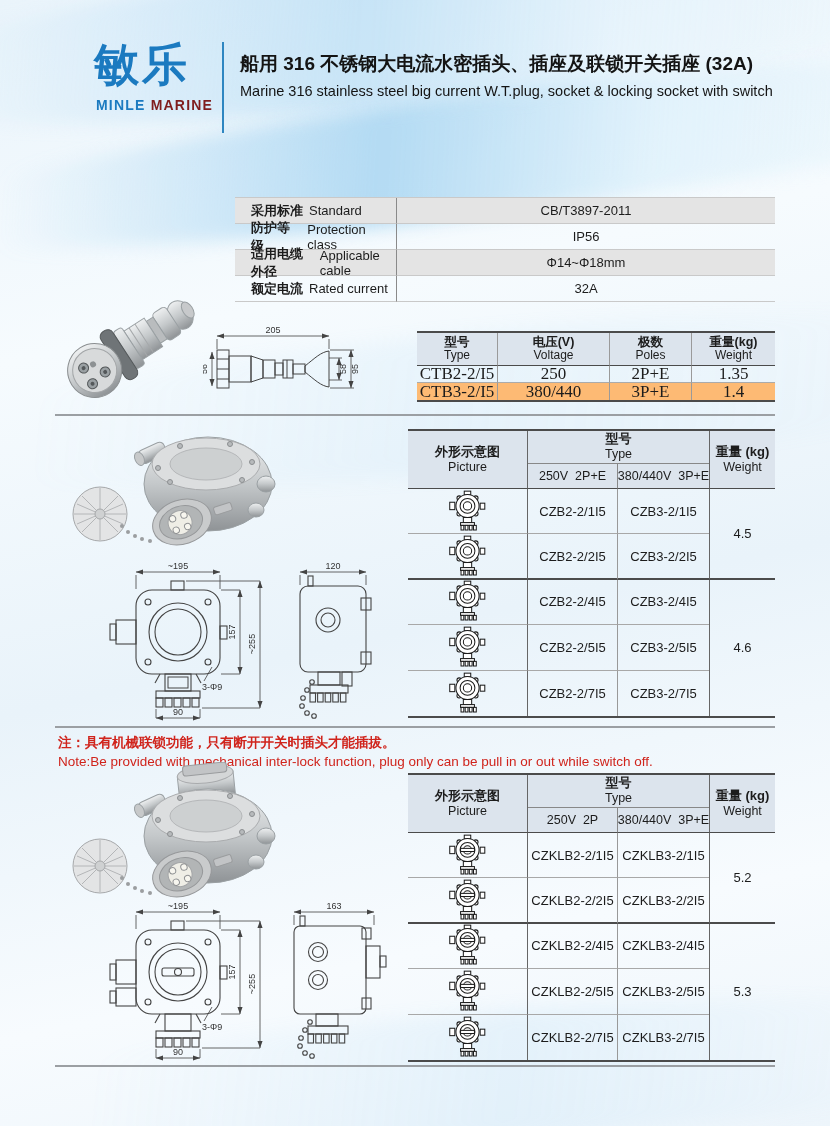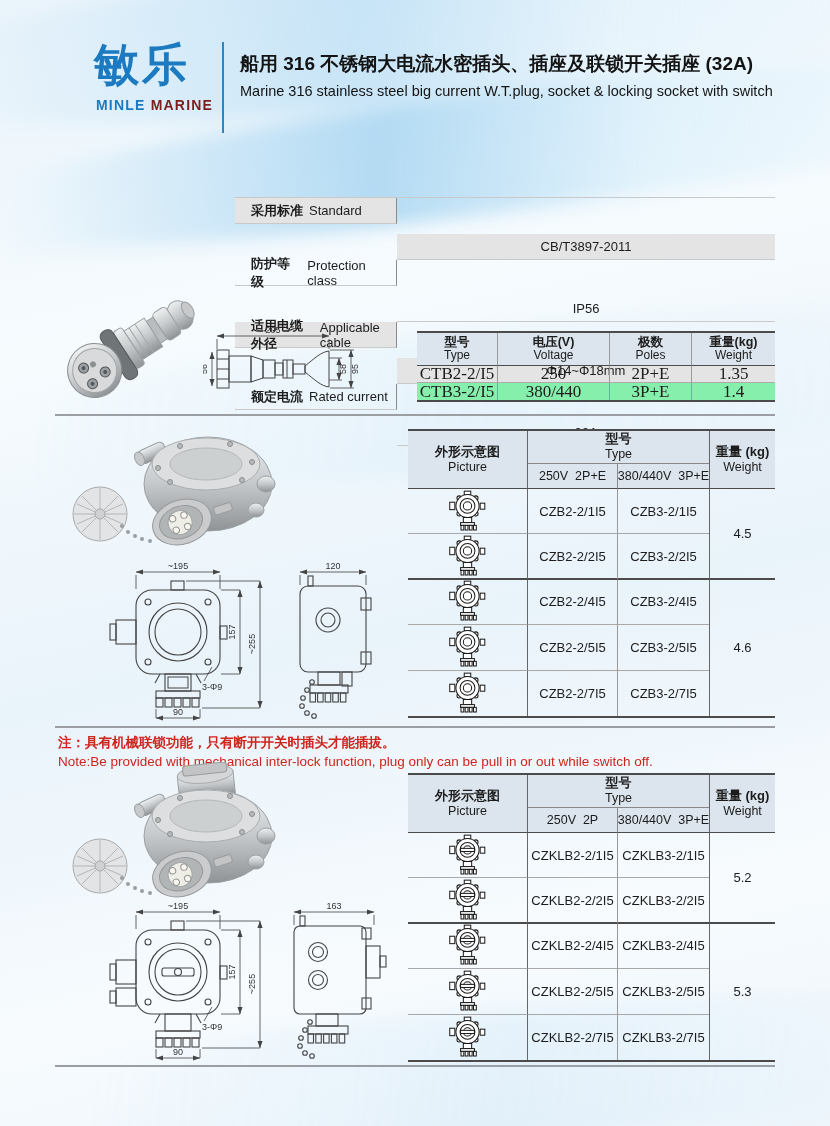--- a/index.html
+++ b/index.html
@@ -26,34 +26,34 @@
   .title-cn{position:absolute;left:240px;top:51px;font-size:19px;font-weight:bold;color:#141414;white-space:nowrap;}
   .title-en{position:absolute;left:240px;top:83px;font-size:14.5px;color:#141414;white-space:nowrap;text-align:center;}
 
   .sep{position:absolute;left:55px;width:720px;height:0;border-top:2px solid #9b9fa3;}
 
   
   .spec{position:absolute;left:235px;top:197px;width:540px;display:grid;grid-template-columns:162px 378px;border-top:1px solid #c9c9c9;}
   .spec .lc{display:flex;align-items:center;gap:6px;height:26px;padding-left:16px;font-size:13px;
             border-right:1.5px solid #8a8a8a;border-bottom:1px solid #c9c9c9;box-sizing:border-box;}
   .spec .vc{display:flex;align-items:center;justify-content:center;height:26px;font-size:13px;
-            border-bottom:1px solid #c9c9c9;box-sizing:border-box;margin-top:36px;}
+            border-bottom:1px solid #c9c9c9;box-sizing:border-box;}
   .spec .shade{background:#e4e4e4;}
 
   
   .t1{position:absolute;left:417px;top:331px;width:358px;display:grid;
       grid-template-columns:81px 112px 82px 83px;grid-template-rows:33px 17px 17px;
       border-top:2px solid #4b4b4b;border-bottom:2px solid #4b4b4b;}
   .t1 div{box-sizing:border-box;}
   .t1 .h{background:#dce4ed;border-bottom:1.5px solid #4b4b4b;border-right:1px solid #9a9a9a;
          display:flex;flex-direction:column;align-items:center;justify-content:center;line-height:1.12;font-size:12px;}
   .t1 .h b{font-size:12.5px;}
   .t1 .c{display:flex;align-items:center;justify-content:center;font-size:17px;
          border-right:1px solid #9a9a9a;border-bottom:1px solid #ababab;font-family:Liberation Serif, serif;}
-  .t1 .last{border-right:none;} .t1 .bot{border-bottom:none;} .t1 .shadeb{background:#86efac;}
+  .t1 .last{border-right:none;} .t1 .bot{border-bottom:none;} .t1 .shadeb{background:#fdba74;}
 
   
   .pt{position:absolute;width:367px;display:grid;grid-template-columns:120px 90px 91px 66px;
       grid-template-rows:33px 25px repeat(5,45.4px);
       border-top:2px solid #4b4b4b;border-bottom:2px solid #4b4b4b;}
   .pt2{left:408px;top:429px;} .pt3{left:408px;top:773px;}
   .pt div{box-sizing:border-box;}
   .cell{display:flex;align-items:center;justify-content:center;}
   .col2{flex-direction:column;line-height:1.15;}
   .pt .hd{background:#dce4ed;font-size:12.5px;}

